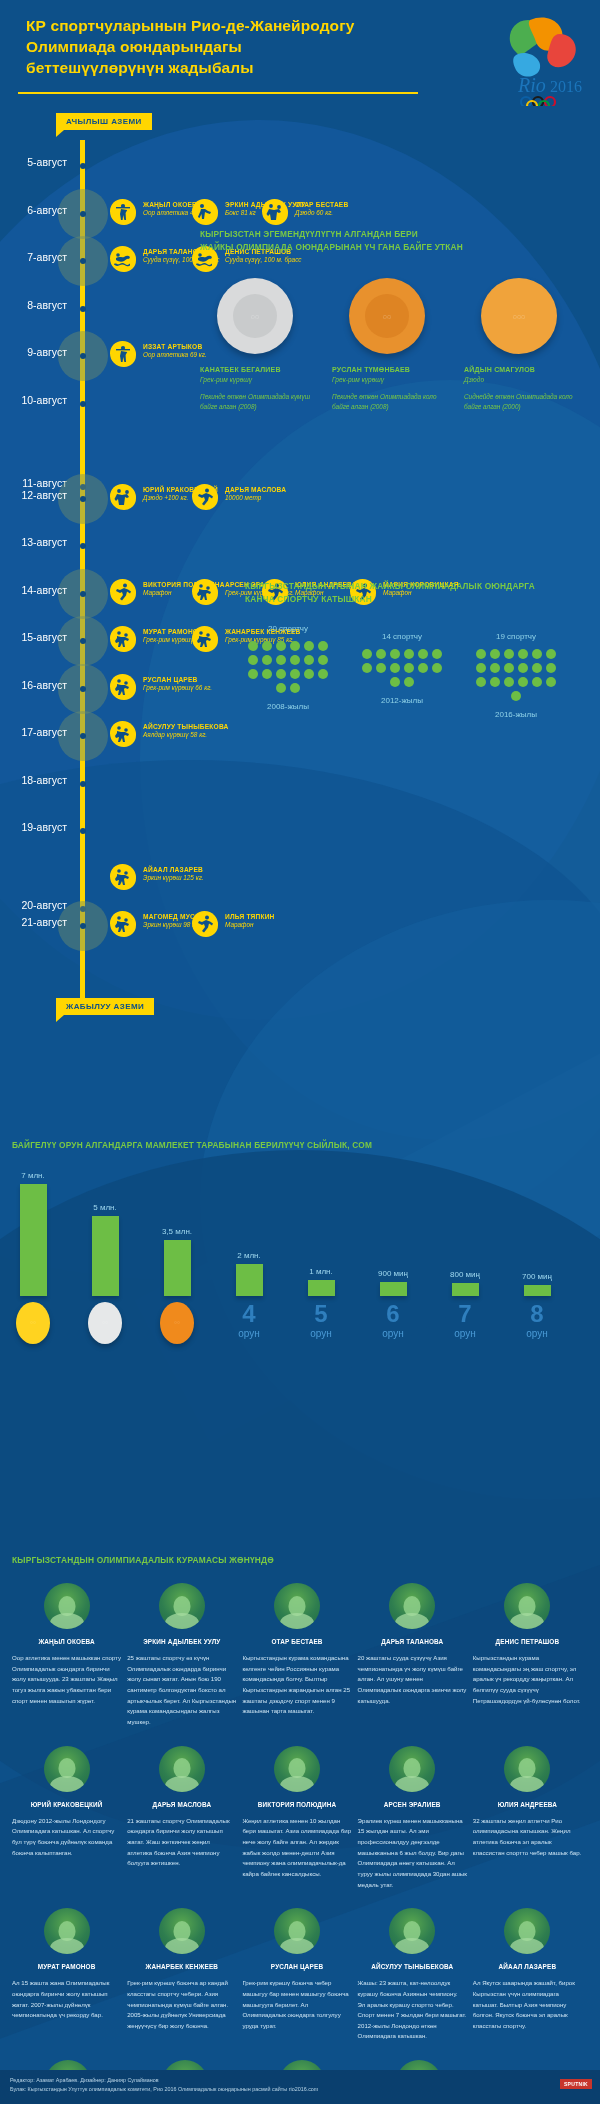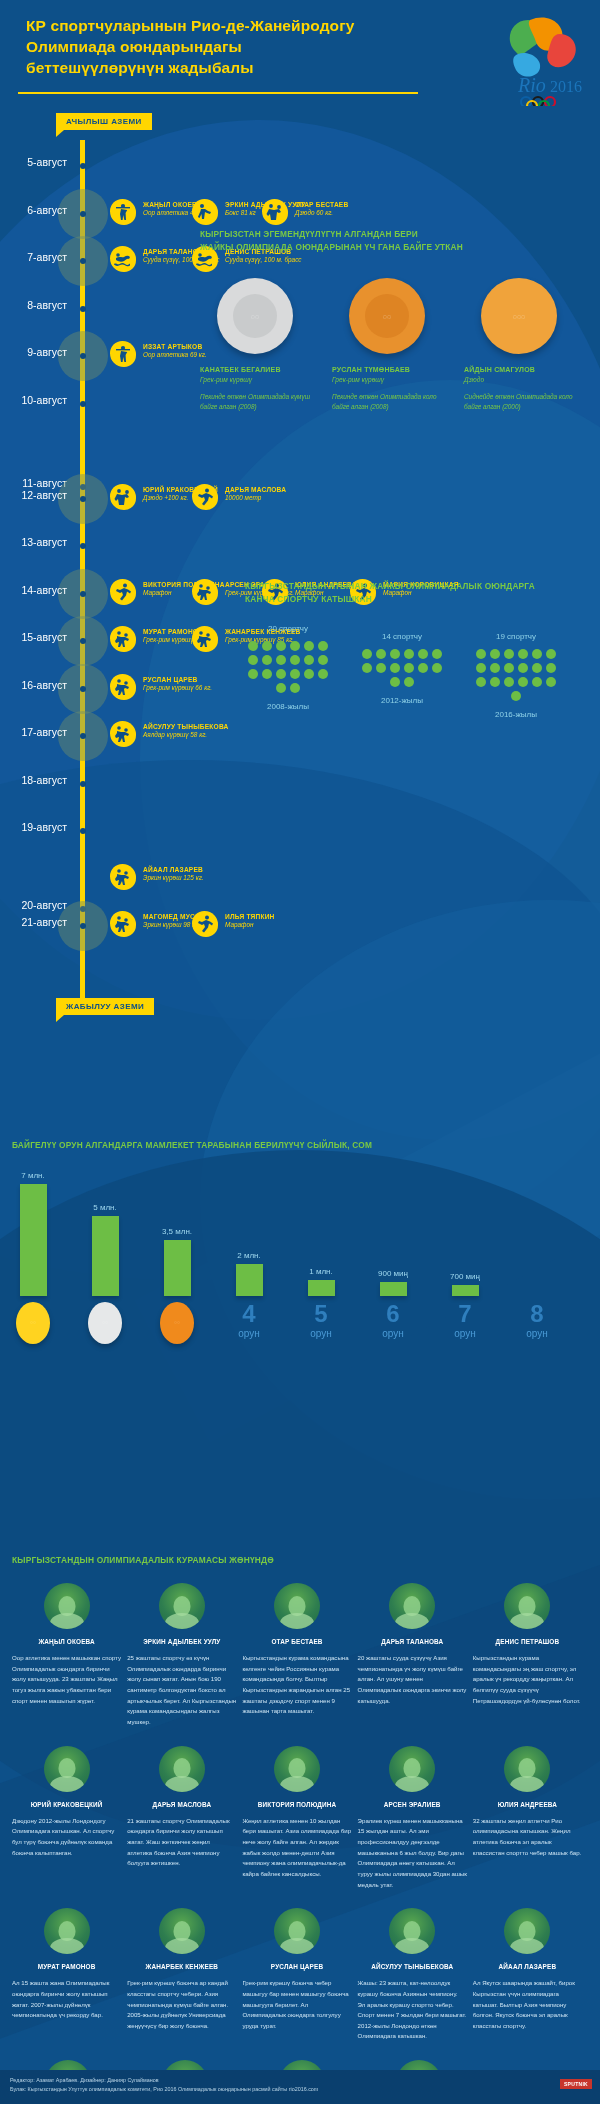--- a/index.html
+++ b/index.html
@@ -624,20 +624,24 @@
       </div>
       <div class="bargrp">
         <div class="bval">1 млн.</div>
         <div class="bar" style="height:16px;background:#6dbe45"></div>
       </div>
       <div class="bargrp">
         <div class="bval">900 миң</div>
         <div class="bar" style="height:14px;background:#6dbe45"></div>
       </div>
       <div class="bargrp">
+        <div class="bval">800 миң</div>
+        <div class="bar" style="height:13px;background:#6dbe45"></div>
+      </div>
+      <div class="bargrp">
         <div class="bval">700 миң</div>
         <div class="bar" style="height:11px;background:#6dbe45"></div>
       </div>
     </div>
   <div class="ranks" id="chart-ranks">
       <div class="rk">
         <div class="pill gold">
           <span class="r">◌◌</span>
         </div>
       </div>

